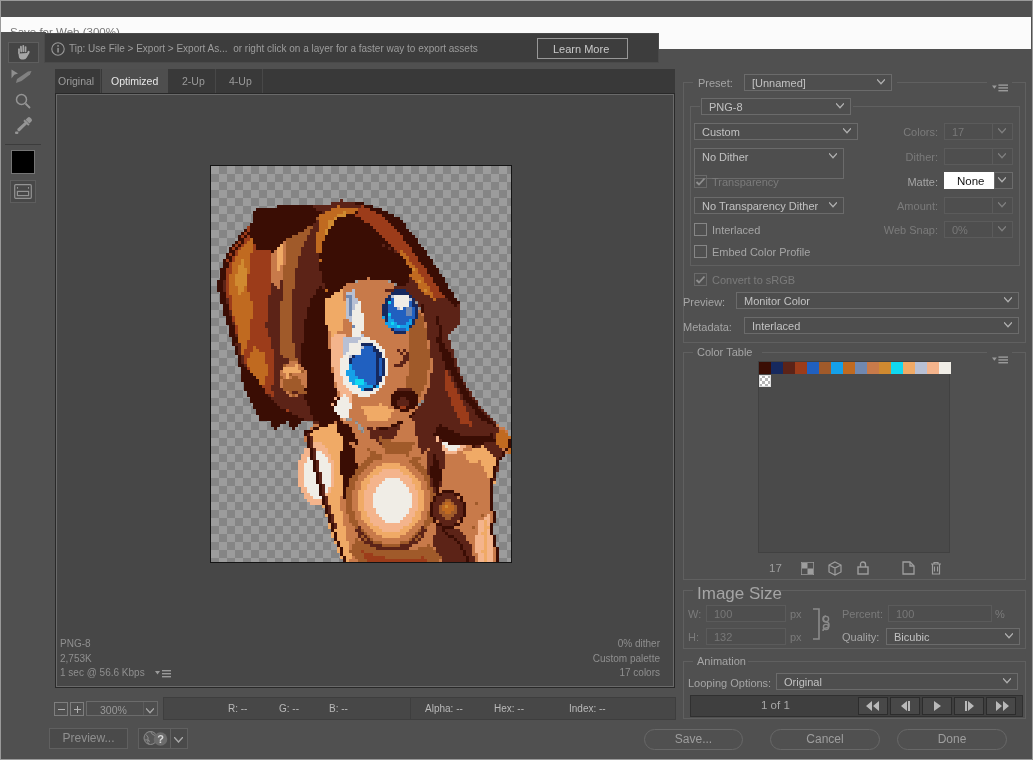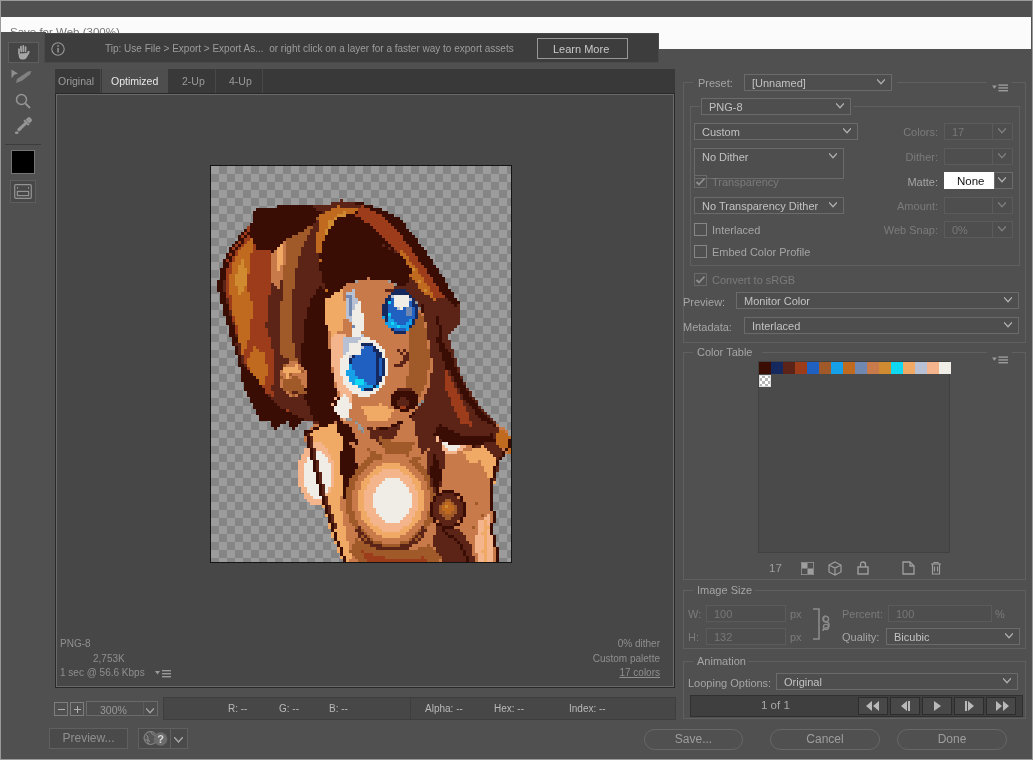--- a/index.html
+++ b/index.html
@@ -69,21 +69,21 @@
       </svg>
     </div>
   </div>
 
   <div class="abs" style="left:44px;top:33px;width:615px;height:30px;background:#3d3d3d;border:1px solid #4a4a4a;">
     <svg class="ic" style="left:6px;top:8px;" width="14" height="14" viewBox="0 0 14 14">
       <circle cx="7" cy="7" r="6.2" fill="none" stroke="#989898" stroke-width="1.1"></circle>
       <rect x="6.3" y="5.9" width="1.5" height="4.6" fill="#989898"></rect>
       <rect x="6.3" y="3.1" width="1.5" height="1.6" fill="#989898"></rect>
     </svg>
-    <span class="abs" style="left:24px;top:9px;font-size:10px;color:#9c9c9c;margin-left:36px;">Tip: Use File &gt; Export &gt; Export As...&nbsp; or right click on a layer for a faster way to export assets</span>
+    <span class="abs" style="left:24px;top:9px;font-size:10px;color:#9c9c9c;">Tip: Use File &gt; Export &gt; Export As...&nbsp; or right click on a layer for a faster way to export assets</span>
     <div class="abs" style="left:492px;top:4px;width:91px;height:21px;border:1px solid #989898;">
       <span class="abs" style="left:15px;top:4px;font-size:11px;color:#c9c9c9;">Learn More</span>
     </div>
   </div>
 
   <div class="abs" id="tabbar" style="left:55px;top:69px;width:620px;height:24px;background:#393939;">
     <div class="abs" style="left:0;top:0;width:46px;height:24px;border-right:1px solid #484848;">
       <span class="abs" style="left:3px;top:6px;font-size:10.5px;color:#9a9a9a;">Original</span>
     </div>
     <div class="abs" style="left:47px;top:0;width:66px;height:24px;background:#4e4e4e;">
@@ -121,31 +121,31 @@
             <path fill="#f0ede6" d="M61 43h5v1h-5zM61 44h5v1h-5zM49 45h1v1h-1zM61 45h5v1h-5zM48 46h2v1h-2zM61 46h5v1h-5zM48 47h2v1h-2zM63 47h1v1h-1zM47 48h3v1h-3zM47 49h4v1h-4zM47 50h4v1h-4zM47 51h4v1h-4zM47 52h4v1h-4zM48 53h3v1h-3zM47 54h4v1h-4zM47 55h3v1h-3zM47 56h3v1h-3zM50 57h3v1h-3zM49 58h6v1h-6zM46 59h4v1h-4zM54 59h2v1h-2zM46 60h4v1h-4zM55 60h2v1h-2zM46 61h4v1h-4zM56 61h2v1h-2zM45 62h5v1h-5zM57 62h1v1h-1zM44 63h2v1h-2zM57 63h1v1h-1zM43 64h3v1h-3zM58 64h1v1h-1zM43 65h3v1h-3zM58 65h1v1h-1zM43 66h3v1h-3zM58 66h1v1h-1zM43 67h3v1h-3zM58 67h1v1h-1zM43 68h2v1h-2zM58 68h1v1h-1zM43 69h2v1h-2zM58 69h1v1h-1zM44 70h2v1h-2zM57 70h1v1h-1zM44 71h2v1h-2zM57 71h1v1h-1zM44 72h3v1h-3zM56 72h2v1h-2zM45 73h4v1h-4zM56 73h1v1h-1zM46 74h4v1h-4zM54 74h2v1h-2zM47 75h8v1h-8zM44 76h1v1h-1zM49 76h4v1h-4zM43 77h3v1h-3zM42 78h4v1h-4zM42 79h5v1h-5zM41 80h6v1h-6zM41 81h5v1h-5zM42 82h4v1h-4zM43 83h3v1h-3zM77 92h2v1h-2zM78 93h5v1h-5zM79 94h3v1h-3zM35 95h2v1h-2zM35 96h3v1h-3zM32 97h1v1h-1zM35 97h4v1h-4zM32 98h2v1h-2zM36 98h3v1h-3zM31 99h3v1h-3zM36 99h4v1h-4zM31 100h3v1h-3zM36 100h4v1h-4zM31 101h3v1h-3zM36 101h4v1h-4zM31 102h4v1h-4zM37 102h3v1h-3zM31 103h4v1h-4zM37 103h3v1h-3zM31 104h4v1h-4zM37 104h3v1h-3zM58 104h5v1h-5zM31 105h4v1h-4zM37 105h3v1h-3zM57 105h7v1h-7zM31 106h5v1h-5zM38 106h2v1h-2zM56 106h9v1h-9zM32 107h4v1h-4zM38 107h1v1h-1zM55 107h11v1h-11zM32 108h4v1h-4zM38 108h1v1h-1zM55 108h11v1h-11zM33 109h3v1h-3zM54 109h13v1h-13zM34 110h3v1h-3zM54 110h13v1h-13zM54 111h13v1h-13zM54 112h13v1h-13zM54 113h13v1h-13zM55 114h11v1h-11zM55 115h11v1h-11zM56 116h9v1h-9zM57 117h7v1h-7zM58 118h5v1h-5z"></path>
             <path fill="#2060c0" d="M60 44h1v1h-1zM60 45h1v1h-1zM66 45h1v1h-1zM59 46h2v1h-2zM66 46h1v1h-1zM59 47h3v1h-3zM64 47h1v1h-1zM67 47h1v1h-1zM59 48h6v1h-6zM67 48h1v1h-1zM60 49h5v1h-5zM67 49h1v1h-1zM60 50h8v1h-8zM61 51h5v1h-5zM62 52h3v1h-3zM61 54h4v1h-4zM51 60h3v1h-3zM50 61h4v1h-4zM50 62h5v1h-5zM48 63h7v1h-7zM47 64h8v1h-8zM56 64h1v1h-1zM47 65h8v1h-8zM56 65h1v1h-1zM47 66h8v1h-8zM56 66h1v1h-1zM47 67h8v1h-8zM56 67h1v1h-1zM48 68h7v1h-7zM56 68h1v1h-1zM48 69h7v1h-7zM56 69h1v1h-1zM49 70h6v1h-6zM51 71h4v1h-4zM52 72h3v1h-3z"></path>
             <path fill="#10d8f0" d="M59 45h1v1h-1zM59 49h1v1h-1zM60 52h1v1h-1zM62 53h1v1h-1zM48 71h3v1h-3zM48 72h3v1h-3z"></path>
             <path fill="#15a0e8" d="M57 50h1v1h-1zM59 50h1v1h-1zM59 51h2v1h-2zM66 51h1v1h-1zM58 52h2v1h-2zM61 52h1v1h-1zM65 52h2v1h-2zM59 53h3v1h-3zM63 53h3v1h-3zM65 54h1v1h-1zM46 66h1v1h-1zM46 67h1v1h-1zM45 68h3v1h-3zM45 69h3v1h-3zM46 70h3v1h-3zM46 71h2v1h-2zM47 72h1v1h-1zM51 72h1v1h-1zM49 73h5v1h-5zM55 73h1v1h-1zM50 74h1v1h-1z"></path>
             <path fill="#f4b48c" d="M41 56h4v1h-4zM40 57h4v1h-4zM40 58h4v1h-4zM40 59h4v1h-4zM40 60h4v1h-4zM40 61h4v1h-4zM40 62h4v1h-4zM40 63h4v1h-4zM40 64h3v1h-3zM40 65h3v1h-3zM40 66h3v1h-3zM41 67h2v1h-2zM41 68h2v1h-2zM41 69h2v1h-2zM41 70h3v1h-3zM41 71h3v1h-3zM42 72h2v1h-2zM42 73h3v1h-3zM42 74h4v1h-4zM43 75h4v1h-4zM43 76h1v1h-1zM45 76h2v1h-2zM41 77h1v1h-1zM46 77h1v1h-1zM46 78h1v1h-1zM40 79h1v1h-1zM44 84h1v1h-1zM75 90h1v1h-1zM75 91h1v1h-1zM34 92h3v1h-3zM34 93h4v1h-4zM77 93h1v1h-1zM83 93h2v1h-2zM31 94h2v1h-2zM35 94h4v1h-4zM77 94h2v1h-2zM82 94h2v1h-2zM31 95h2v1h-2zM37 95h2v1h-2zM78 95h4v1h-4zM30 96h3v1h-3zM38 96h2v1h-2zM30 97h2v1h-2zM39 97h1v1h-1zM29 98h3v1h-3zM39 98h2v1h-2zM29 99h2v1h-2zM40 99h1v1h-1zM29 100h2v1h-2zM40 100h1v1h-1zM29 101h2v1h-2zM40 101h1v1h-1zM57 101h6v1h-6zM29 102h2v1h-2zM40 102h1v1h-1zM56 102h8v1h-8zM29 103h2v1h-2zM40 103h1v1h-1zM54 103h12v1h-12zM29 104h2v1h-2zM40 104h1v1h-1zM53 104h5v1h-5zM63 104h4v1h-4zM29 105h2v1h-2zM40 105h1v1h-1zM53 105h4v1h-4zM64 105h3v1h-3zM29 106h2v1h-2zM40 106h1v1h-1zM52 106h4v1h-4zM65 106h3v1h-3zM30 107h2v1h-2zM39 107h1v1h-1zM52 107h3v1h-3zM66 107h2v1h-2zM30 108h2v1h-2zM39 108h1v1h-1zM51 108h4v1h-4zM66 108h3v1h-3zM31 109h2v1h-2zM38 109h1v1h-1zM51 109h3v1h-3zM67 109h2v1h-2zM31 110h3v1h-3zM51 110h3v1h-3zM67 110h2v1h-2zM32 111h5v1h-5zM51 111h3v1h-3zM67 111h2v1h-2zM33 112h4v1h-4zM51 112h3v1h-3zM67 112h2v1h-2zM51 113h3v1h-3zM67 113h2v1h-2zM51 114h4v1h-4zM66 114h3v1h-3zM52 115h3v1h-3zM66 115h2v1h-2zM52 116h4v1h-4zM65 116h3v1h-3zM92 116h1v1h-1zM53 117h4v1h-4zM64 117h3v1h-3zM91 117h2v1h-2zM53 118h5v1h-5zM63 118h4v1h-4zM89 118h2v1h-2zM92 118h1v1h-1zM54 119h12v1h-12zM89 119h2v1h-2zM92 119h1v1h-1zM56 120h8v1h-8zM89 120h2v1h-2zM57 121h6v1h-6zM89 121h2v1h-2zM92 121h1v1h-1zM89 122h1v1h-1zM92 122h1v1h-1zM88 123h3v1h-3zM92 123h2v1h-2zM88 124h3v1h-3zM92 124h2v1h-2zM88 125h3v1h-3zM92 125h2v1h-2zM88 126h3v1h-3zM92 126h2v1h-2zM88 127h3v1h-3zM92 127h2v1h-2zM88 128h2v1h-2zM92 128h2v1h-2zM89 129h2v1h-2zM92 129h2v1h-2zM89 130h2v1h-2zM92 130h2v1h-2zM89 131h2v1h-2zM92 131h2v1h-2z"></path>
           </svg>
       </div>
     </div>
 
     <span class="abs" style="left:4px;top:544px;font-size:10px;color:#8f8f8f;">PNG-8</span>
-    <span class="abs" style="left:4px;top:559px;font-size:10px;color:#8f8f8f;margin-left:33px;">2,753K</span>
+    <span class="abs" style="left:4px;top:559px;font-size:10px;color:#8f8f8f;">2,753K</span>
     <span class="abs" style="left:4px;top:573px;font-size:10px;color:#8f8f8f;">1 sec @ 56.6 Kbps</span>
     <svg class="ic" style="left:99px;top:576px;" width="16" height="9" viewBox="0 0 16 9">
       <path fill="#9a9a9a" d="M0 1 L5 1 L2.5 4.5z"></path>
       <rect x="7" y="0" width="9" height="1.4" fill="#9a9a9a"></rect>
       <rect x="7" y="3" width="9" height="1.4" fill="#9a9a9a"></rect>
       <rect x="7" y="6" width="9" height="1.4" fill="#9a9a9a"></rect>
     </svg>
     <span class="abs" style="right:14px;top:544px;font-size:10px;color:#8f8f8f;">0% dither</span>
     <span class="abs" style="right:14px;top:559px;font-size:10px;color:#8f8f8f;">Custom palette</span>
-    <span class="abs" style="right:14px;top:573px;font-size:10px;color:#8f8f8f;text-decoration:underline;">17 colors</span>
+    <span class="abs" style="right:14px;top:573px;font-size:10px;color:#8f8f8f;">17 colors</span>
   </div>
 
   <div class="abs" style="left:54px;top:702px;width:14px;height:14px;border:1px solid #7e7e7e;">
     <div class="abs" style="left:3px;top:6px;width:7px;height:1px;background:#b0b0b0;"></div>
   </div>
   <div class="abs" style="left:70px;top:702px;width:14px;height:14px;border:1px solid #7e7e7e;">
     <div class="abs" style="left:3px;top:6px;width:7px;height:1px;background:#b0b0b0;"></div>
     <div class="abs" style="left:6px;top:3px;width:1px;height:7px;background:#b0b0b0;"></div>
   </div>
   <div class="drop" style="left:86px;top:701px;width:72px;height:15px;">
@@ -351,21 +351,21 @@
       </svg>
 <svg class="ic" style="left:930px;top:561px;" width="12" height="14" viewBox="0 0 12 14">
         <path d="M1 3 L11 3 M4 3 L4 1.5 L8 1.5 L8 3 M2.5 3 L2.5 13 L9.5 13 L9.5 3" fill="none" stroke="#9e9e9e" stroke-width="1.2"></path>
         <path d="M4.5 5.5 L4.5 10.5 M7.5 5.5 L7.5 10.5" stroke="#9e9e9e" stroke-width="1.1"></path>
       </svg>
 <div class="abs" style="left:683px;top:590px;width:1px;height:58px;background:#606060;"></div>
 <div class="abs" style="left:1025px;top:590px;width:1px;height:58px;background:#606060;"></div>
 <div class="abs" style="left:683px;top:648px;width:343px;height:1px;background:#606060;"></div>
 <div class="gtline" style="left:683px;top:590px;width:10px;"></div>
 <div class="gtline" style="left:755px;top:590px;width:271px;"></div>
-<div class="lbl" style="left:697px;top:584px;font-size:11px;">Image Size</div>
+<div class="lbl" style="left:697px;top:584px;font-size:17px;">Image Size</div>
 <div class="lbl dis" style="left:688px;top:608px;font-size:11px;">W:</div>
 <div class="drop ddis" style="left:706px;top:605px;width:80px;height:17px;">
         <span class="tx" style="">100</span>
       </div>
 <div class="lbl dis" style="left:790px;top:608px;font-size:11px;">px</div>
 <div class="lbl dis" style="left:688px;top:631px;font-size:11px;">H:</div>
 <div class="drop ddis" style="left:706px;top:628px;width:80px;height:17px;">
         <span class="tx" style="">132</span>
       </div>
 <div class="lbl dis" style="left:790px;top:631px;font-size:11px;">px</div>

